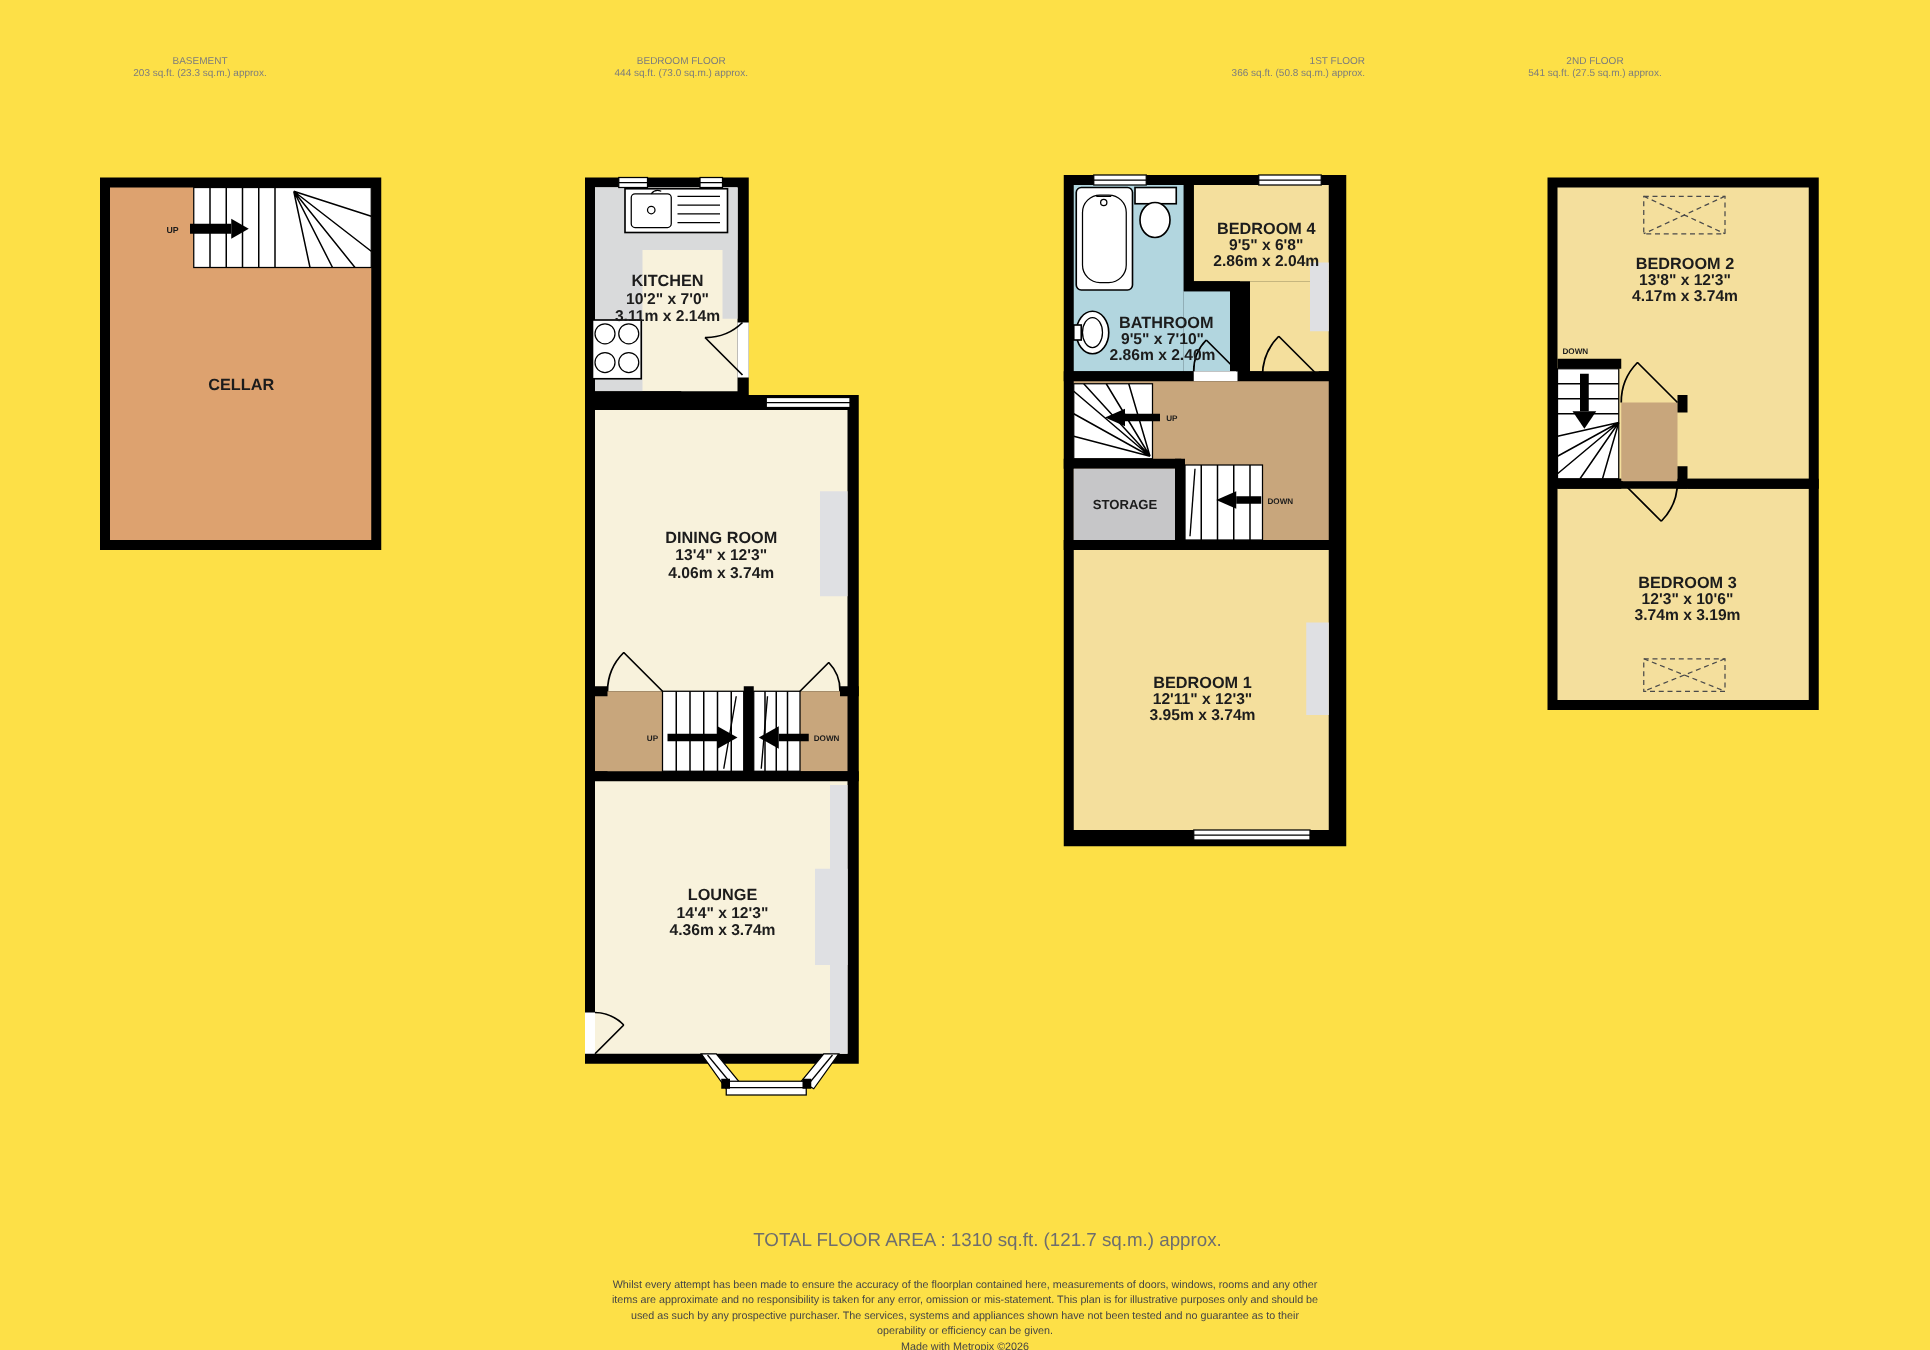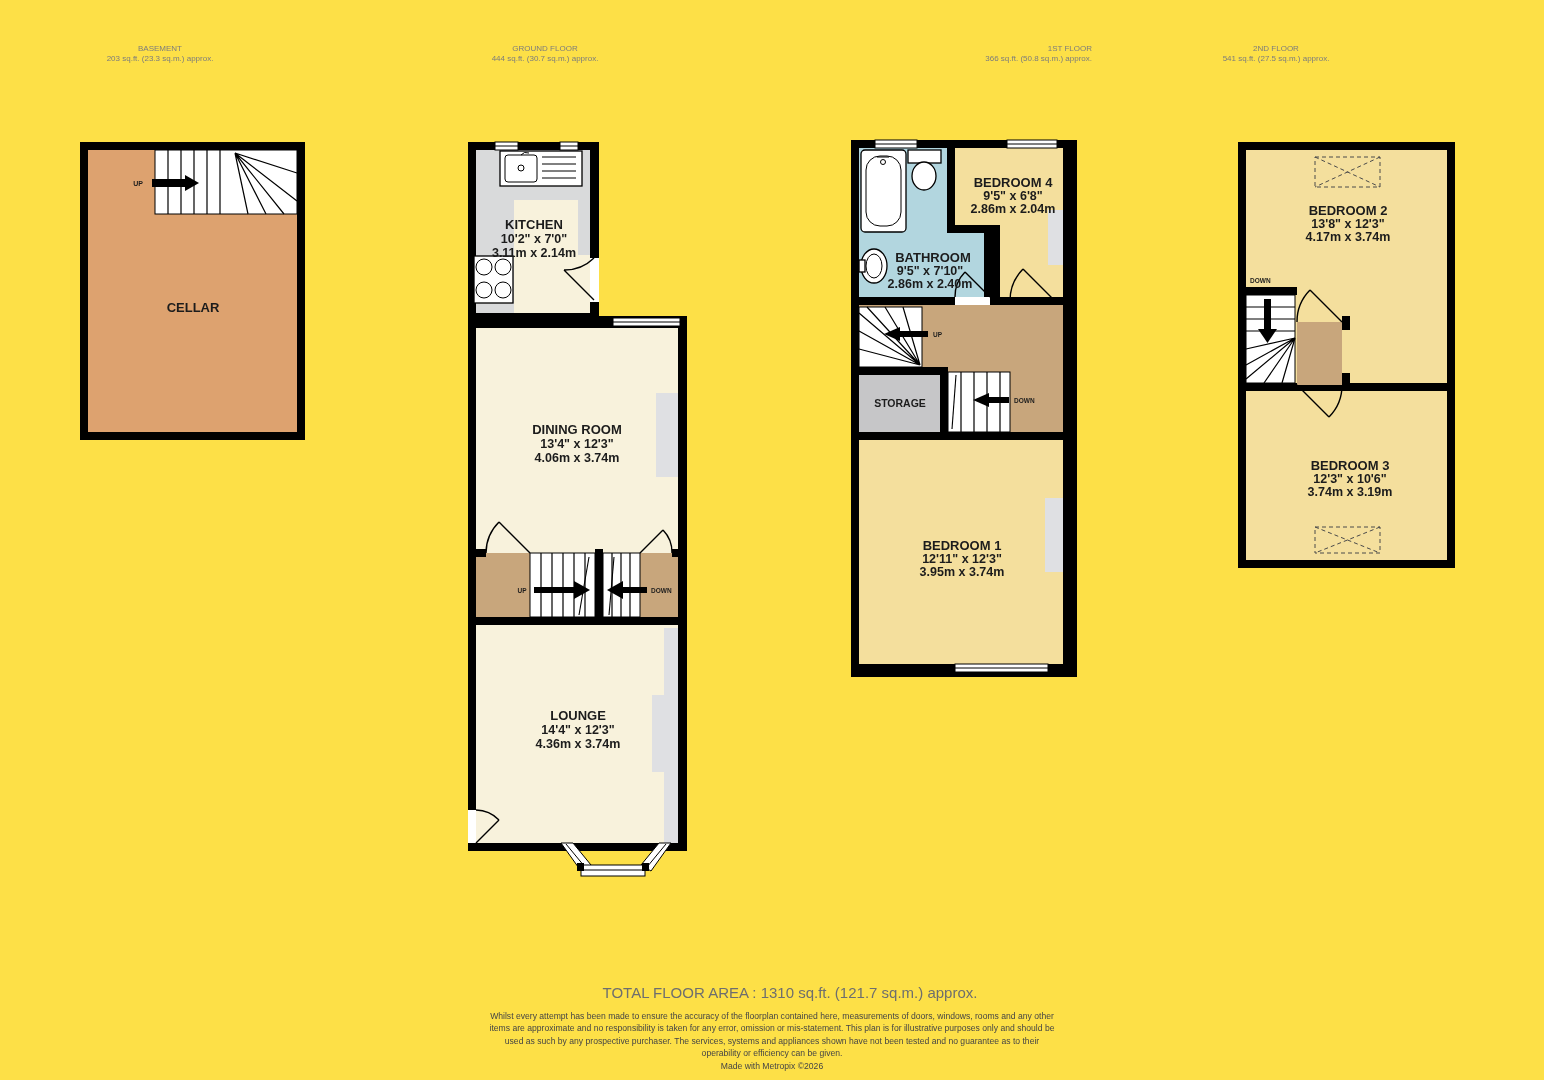--- a/index.html
+++ b/index.html
@@ -19,35 +19,35 @@
   .tread{stroke:#000;stroke-width:1.2;fill:none;}
   .thin{stroke:#000;stroke-width:1.1;fill:none;}
   .door{stroke:#000;stroke-width:1.4;fill:none;}
   .fixture{fill:#fff;stroke:#000;stroke-width:1.3;}
   .fixline{stroke:#000;stroke-width:1;fill:none;}
   .win{fill:#fff;stroke:#000;stroke-width:1;}
   .sky{fill:none;stroke:#4a4a4a;stroke-width:1;stroke-dasharray:4 3;}
   .arrow{fill:#000;}
   #footer{position:absolute;left:0;width:1544px;text-align:center;}
   #footer .total{color:#6e6e6e;font-size:15px;padding-left:36px;}
-  #footer .disclaimer{margin:9px auto 0;width:565px;color:#454545;font-size:8.6px;line-height:12.4px;}
+  #footer .disclaimer{margin:20px auto 0;width:565px;color:#454545;font-size:8.6px;line-height:12.4px;}
   #footer .credit{color:#454545;font-size:8.6px;line-height:12.4px;}
 </style>
 </head>
 <body>
 
 <div id="canvas">
 
   <div class="floor-header" style="left:0px;top:44px;">
     <div>BASEMENT</div>
     <div>203 sq.ft. (23.3 sq.m.) approx.</div>
   </div>
   <div class="floor-header" style="left:385px;top:44px;">
-    <div>GROUND FLOOR</div>
-    <div>444 sq.ft. (30.7 sq.m.) approx.</div>
+    <div>BEDROOM FLOOR</div>
+    <div>444 sq.ft. (73.0 sq.m.) approx.</div>
   </div>
   <div class="floor-header" style="left:772px;top:44px;text-align:right;">
     <div>1ST FLOOR</div>
     <div>366 sq.ft. (50.8 sq.m.) approx.</div>
   </div>
   <div class="floor-header" style="left:1116px;top:44px;">
     <div>2ND FLOOR</div>
     <div>541 sq.ft. (27.5 sq.m.) approx.</div>
   </div>
 

